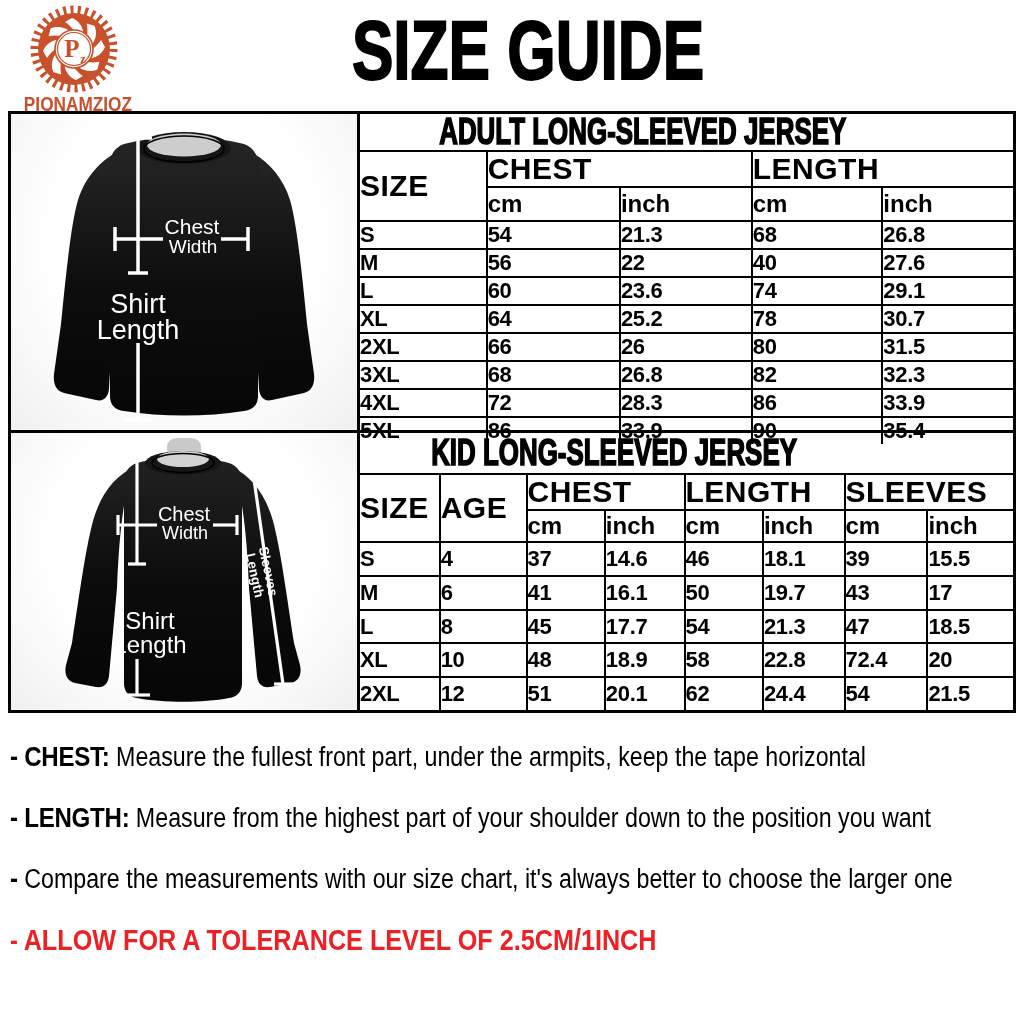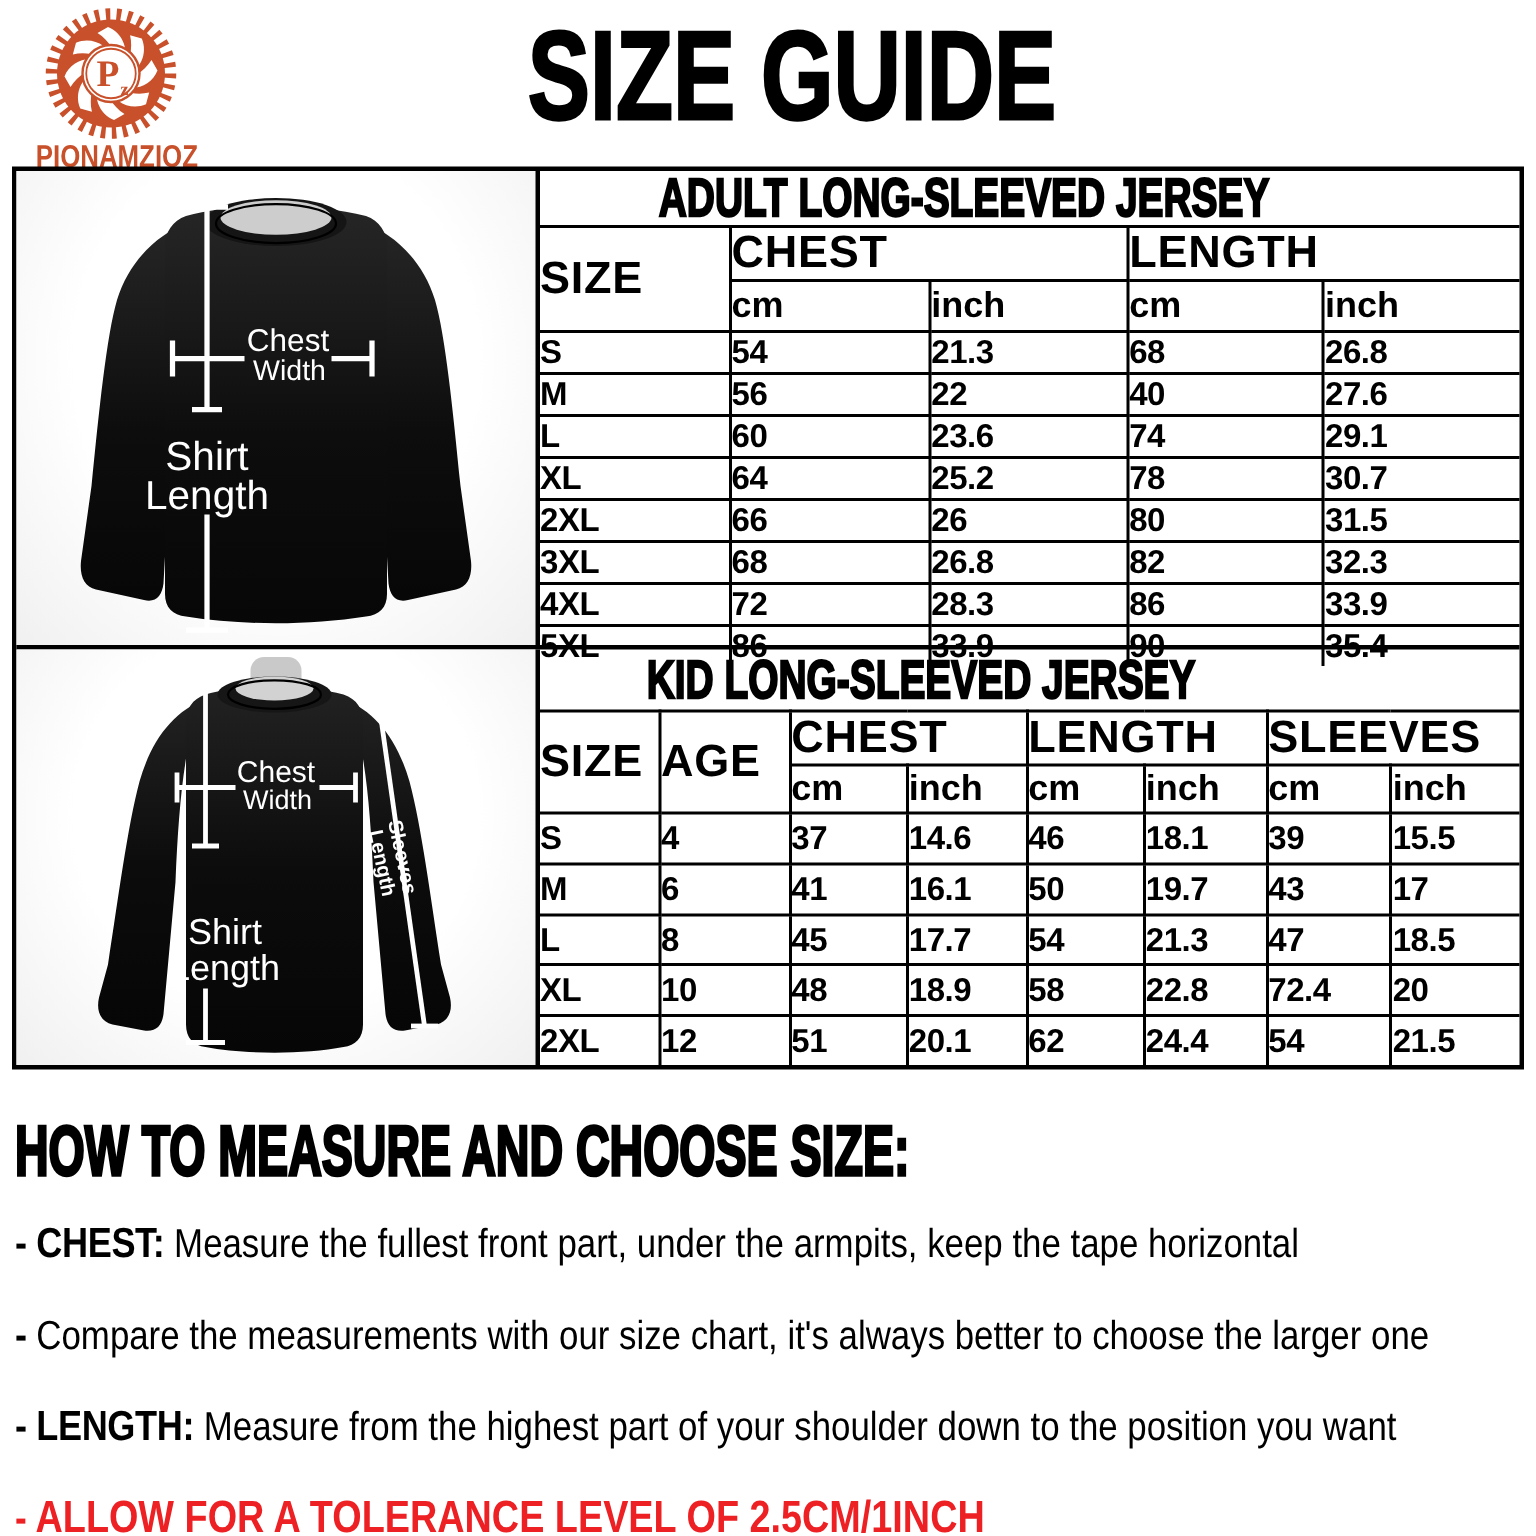--- a/index.html
+++ b/index.html
@@ -361,34 +361,31 @@
               <td>54</td>
               <td>21.5</td>
             </tr>
           </tbody>
       </table>
     </div>
   </div>
 </div>
 
 <div class="instructions">
-  <h2>
-    <span class="cond-l">HOW TO MEASURE AND CHOOSE SIZE:</span>
-  </h2>
   <ul>
     <li>
       <span class="ln"><b>- CHEST:</b>
       <span>Measure the fullest front part, under the armpits, keep the tape horizontal</span></span>
     </li>
     <li>
+      <span class="ln"><b>- LENGTH:</b>
+      <span>Measure from the highest part of your shoulder down to the position you want</span></span>
+    </li>
+    <li>
       <span class="ln"><b>-</b>
       <span>Compare the measurements with our size chart, it's always better to choose the larger one</span></span>
-    </li>
-    <li>
-      <span class="ln"><b>- LENGTH:</b>
-      <span>Measure from the highest part of your shoulder down to the position you want</span></span>
     </li>
     <li class="alert">
       <span class="ln"><b>-</b>
       <span>ALLOW FOR A TOLERANCE LEVEL OF 2.5CM/1INCH</span></span>
     </li>
   </ul>
 </div>
 
 </body></html>

